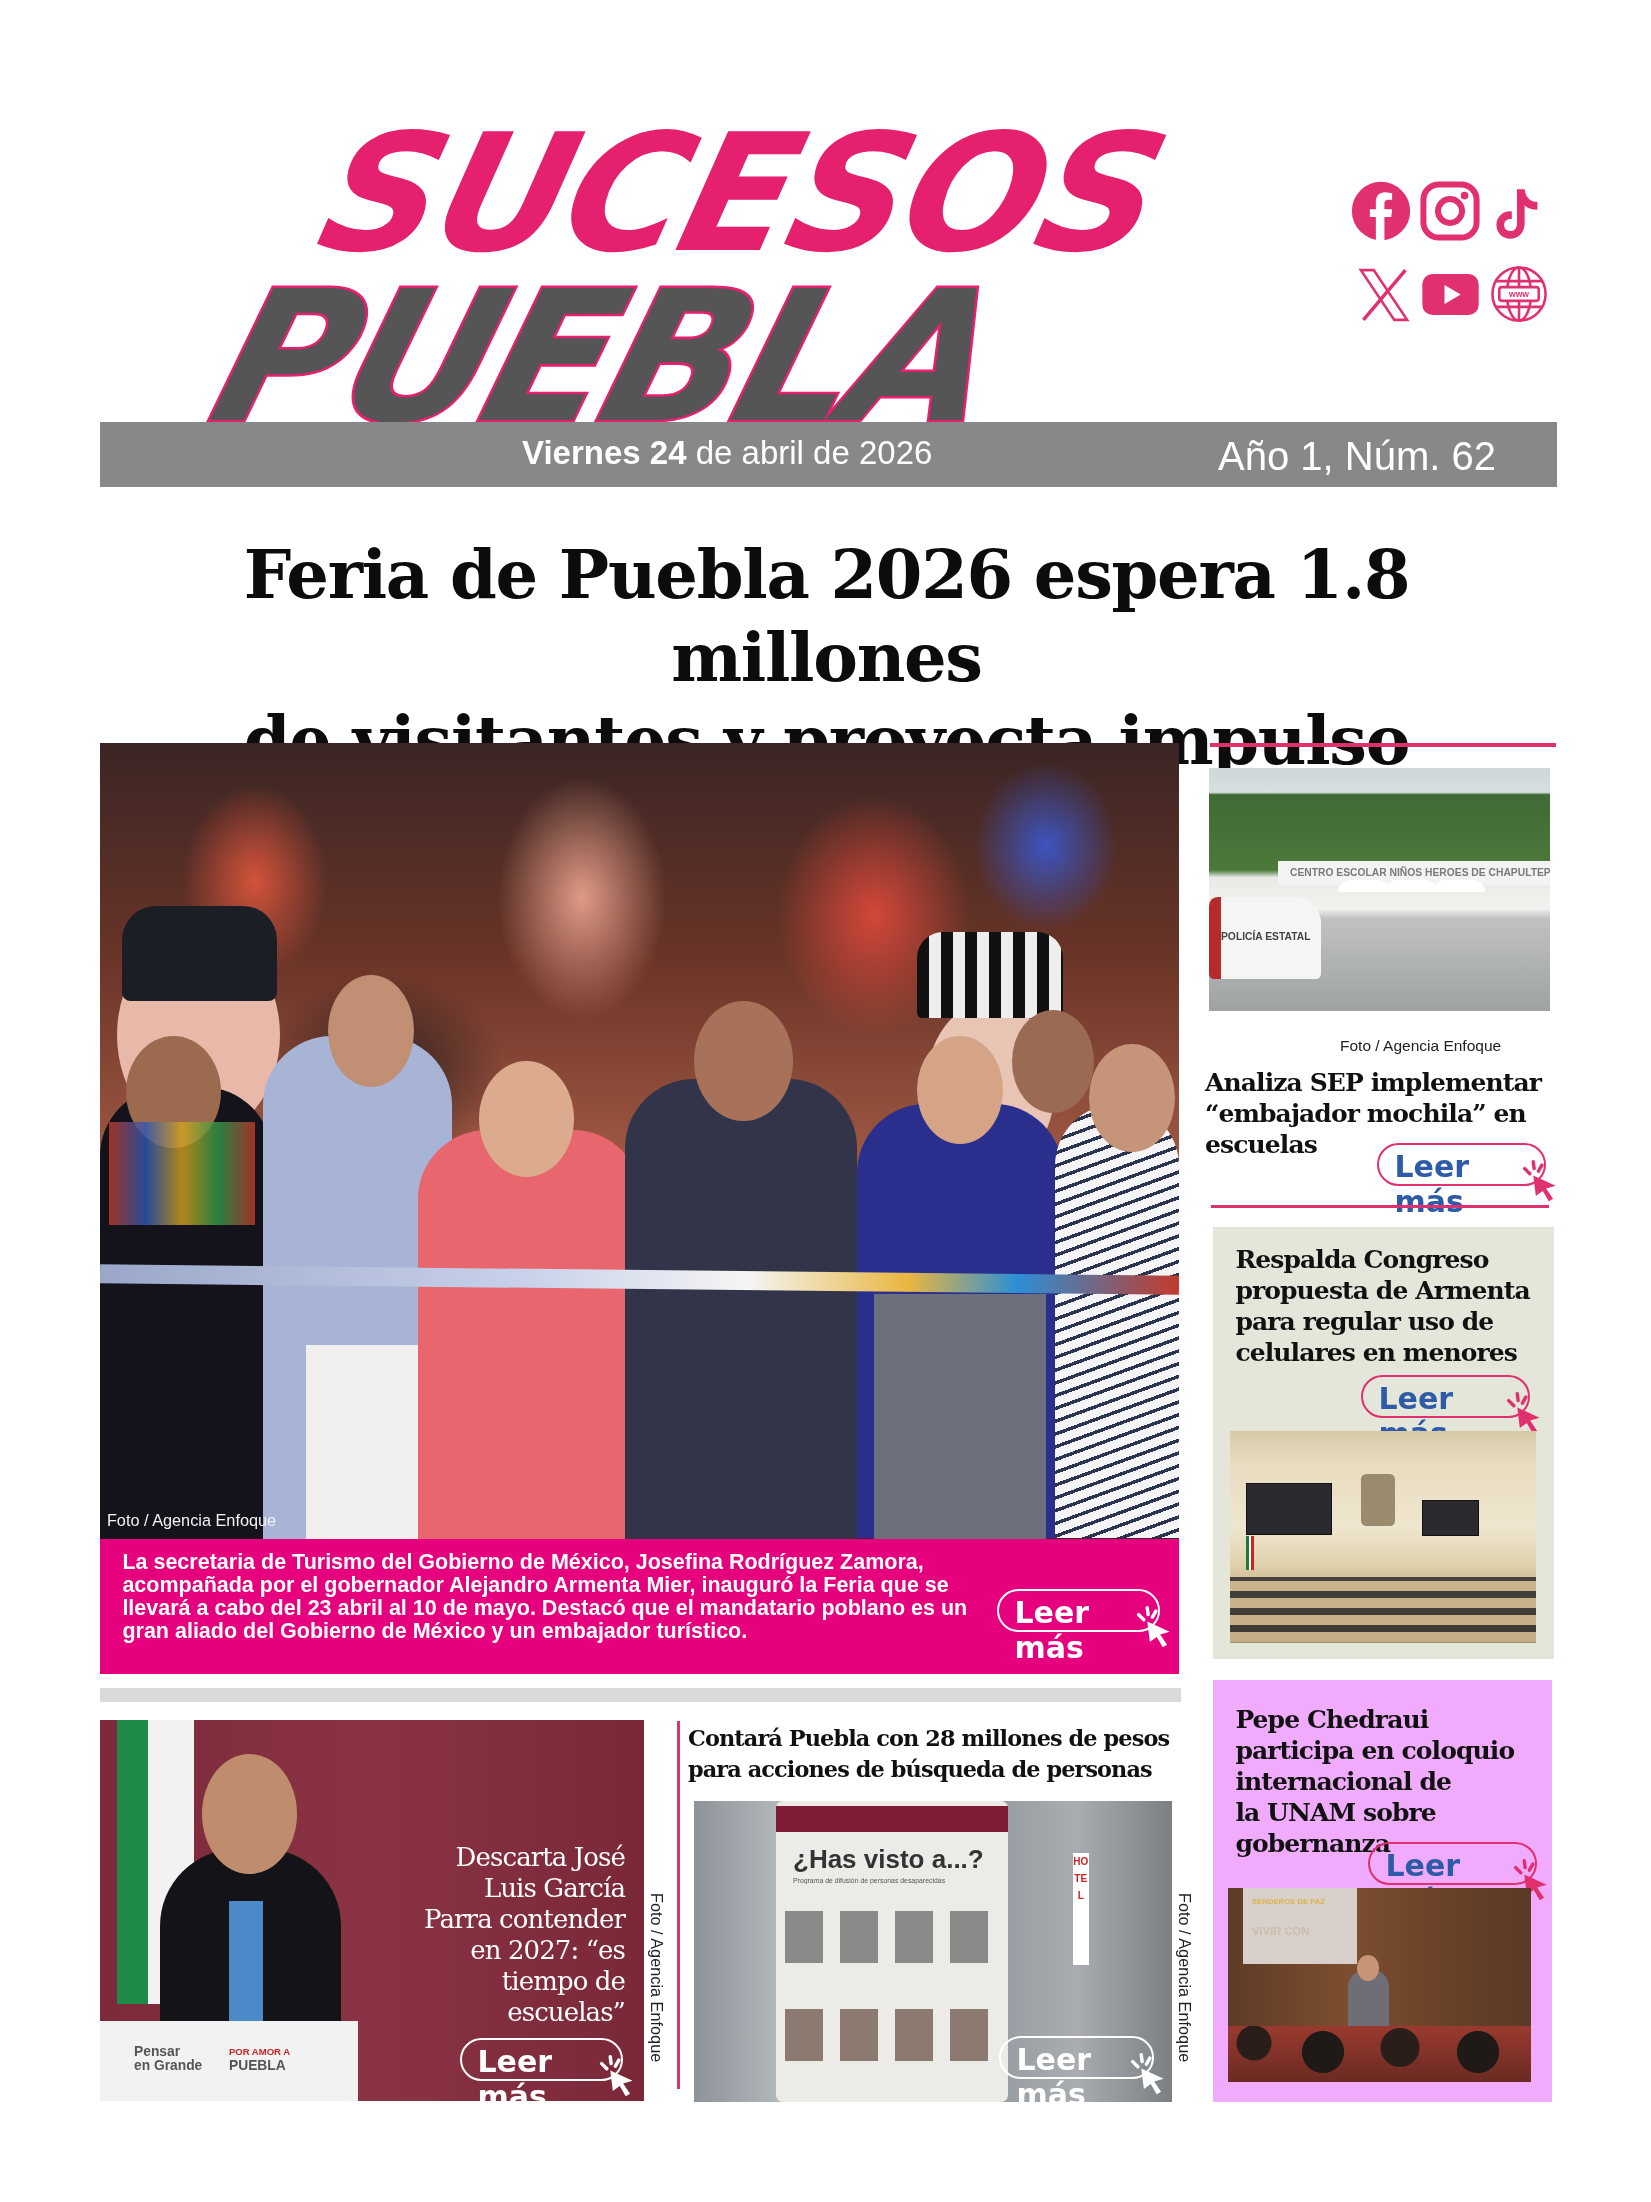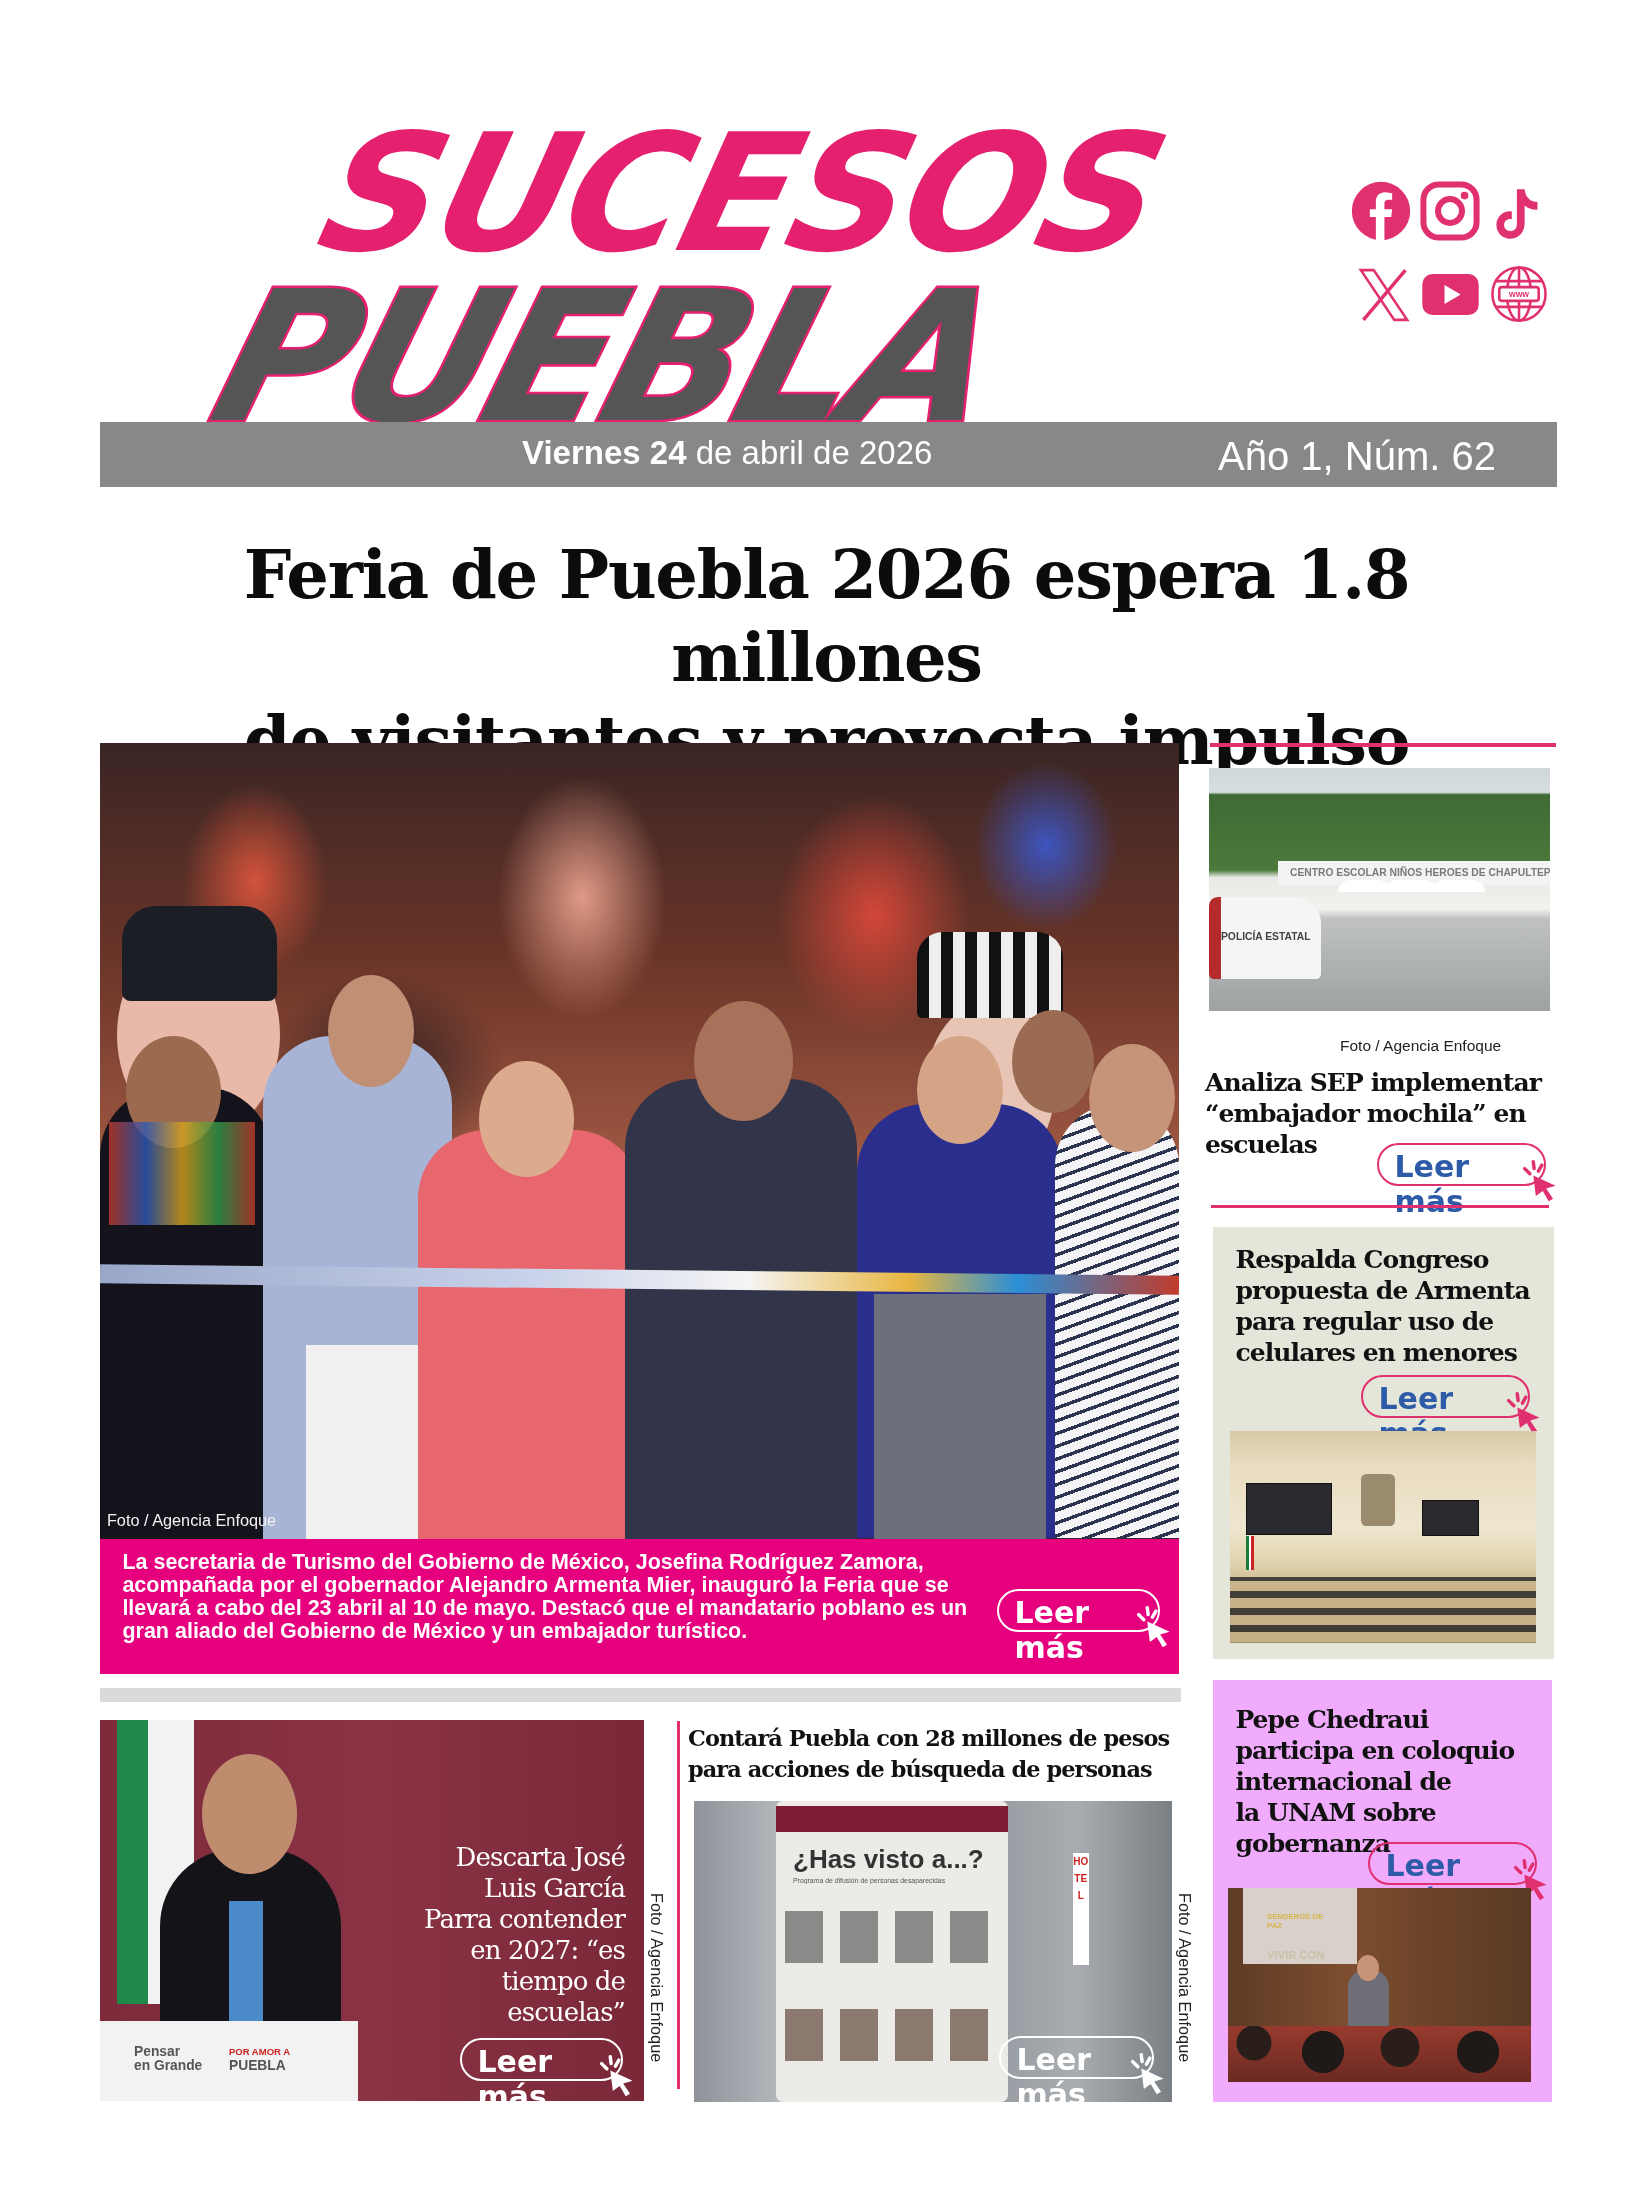--- a/index.html
+++ b/index.html
@@ -260,21 +260,21 @@
     <div>gobernanza</div>
   </div>
   <div class="leer" style="left:155px;top:162px;width:169px;">
     <span>Leer más</span>
     <svg width="40" height="43" viewBox="0 0 46 50">
       <path d="M4 10 L10 16 M14 2 L15 10 M24 6 L20 13" stroke="#e0306f" stroke-width="4" stroke-linecap="round"></path>
       <path d="M14 18 L40 30 L29 33 L37 45 L32 48 L25 36 L17 42 Z" fill="#e0306f"></path>
     </svg>
   </div>
   <div class="chedraui-photo">
-    <div style="position:absolute;left:15.5px;top:0;width:114px;height:76px;background:#d9cfcb;padding:24px;">
+    <div style="position:absolute;left:15.5px;top:0;width:114px;height:76px;background:#d9cfcb;padding:9px;">
       <div style="font-size:7.7px;font-weight:bold;color:#d8b64a;">SENDEROS DE PAZ</div>
       <div style="font-size:11.2px;font-weight:bold;color:#c9c0a8;margin-top:19px;">VIVIR CON</div>
     </div>
     <div style="position:absolute;left:120px;top:82px;width:41px;height:82px;background:#6e6e76;border-radius:17px 17px 0 0;"></div>
     <div class="head" style="left:129px;top:67px;width:22.4px;height:26px;background:#c89478;"></div>
     <div style="position:absolute;left:0;top:138px;width:303px;height:56px;background:radial-gradient(circle at 26px 17px,#2a1e1a 17px,transparent 18px),radial-gradient(circle at 95px 26px,#1f1a18 20.6px,transparent 21.5px),radial-gradient(circle at 172px 21.5px,#2a1e1a 19px,transparent 20px),radial-gradient(circle at 250px 26px,#1f1a18 20.6px,transparent 21.5px),linear-gradient(#9a3a2e,#6a2a22);"></div>
   </div>
 </div>
 
 <div class="abs garcia">

